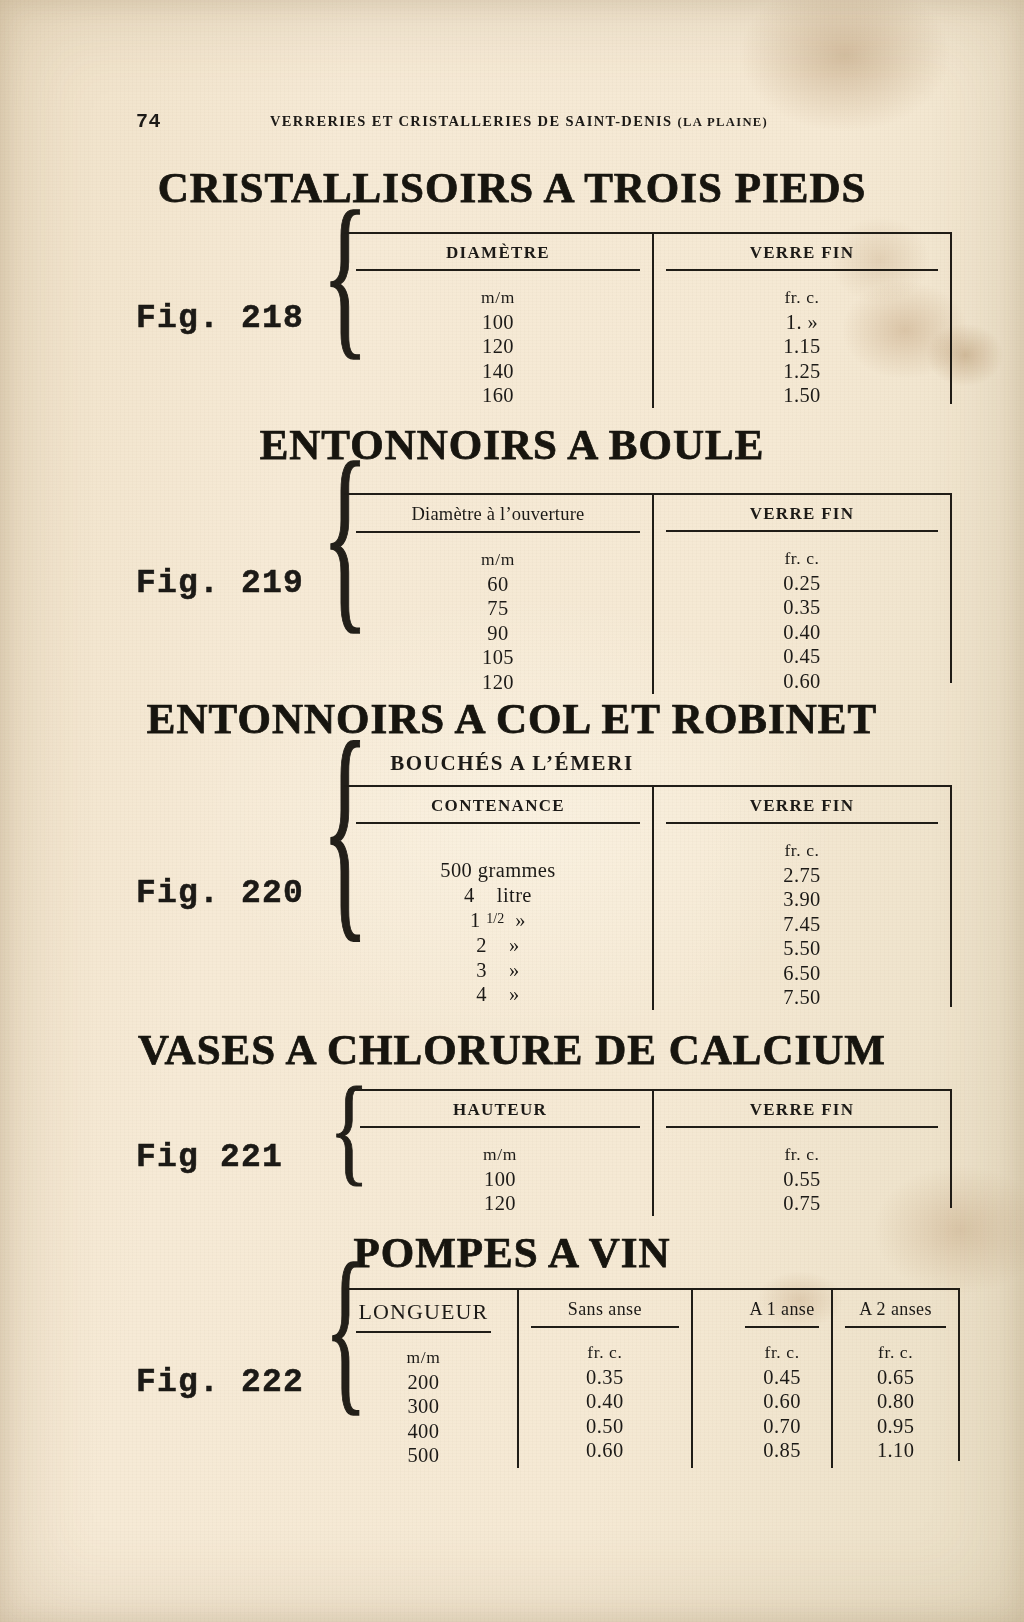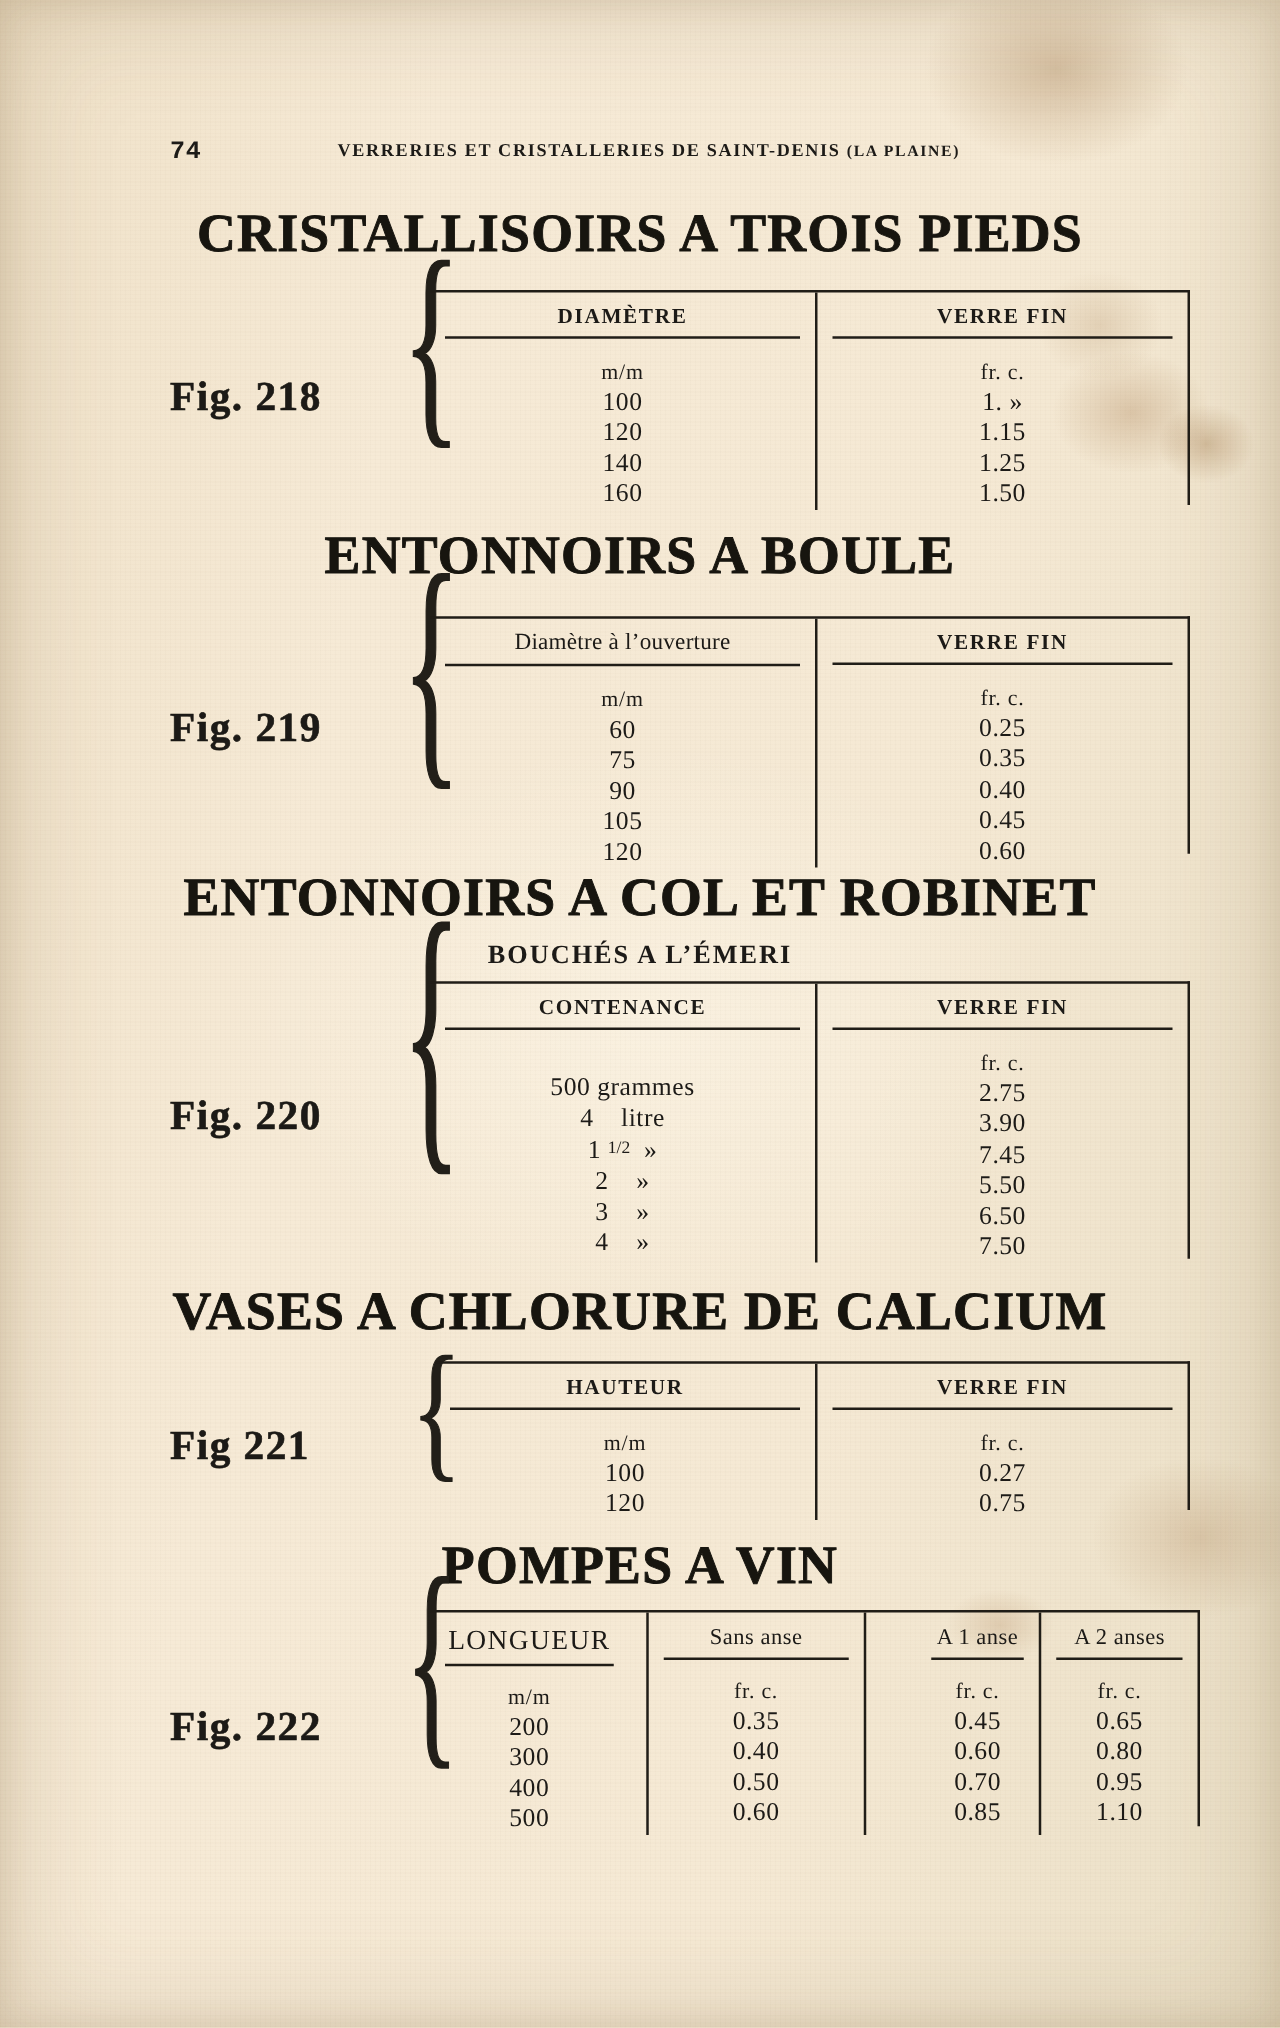--- a/index.html
+++ b/index.html
@@ -68,20 +68,21 @@
 
   
   .block{position:absolute;left:0;right:0;}
   .fig-label{
     position:absolute;
     font-weight:700;
     font-size:33px;
     letter-spacing:1.2px;
     -webkit-text-stroke:.5px #17150f;
     white-space:nowrap;
+    font-family:Liberation Mono, monospace;
   }
   .brace{
     position:absolute;
     font-family:"Liberation Serif", serif;
     font-weight:400;
     color:#221f19;
     line-height:1;
     transform-origin:center;
     -webkit-text-stroke:.7px #221f19;
   }
@@ -264,21 +265,21 @@
           <div class="unit">m/m</div>
           <div>100</div>
           <div>120</div>
         </div>
       </div>
       <div class="col" style="width:298px;">
         <div class="colhead">VERRE FIN</div>
         <div class="rule"></div>
         <div class="cells">
           <div class="unit">fr. c.</div>
-          <div>0.27</div>
+          <div>0.55</div>
           <div>0.75</div>
         </div>
       </div>
     </div>
   </div>
 
   <div class="block" style="top:1228px;">
     <div class="sec-title" style="font-size:43px;">POMPES A VIN</div>
   </div>
 

